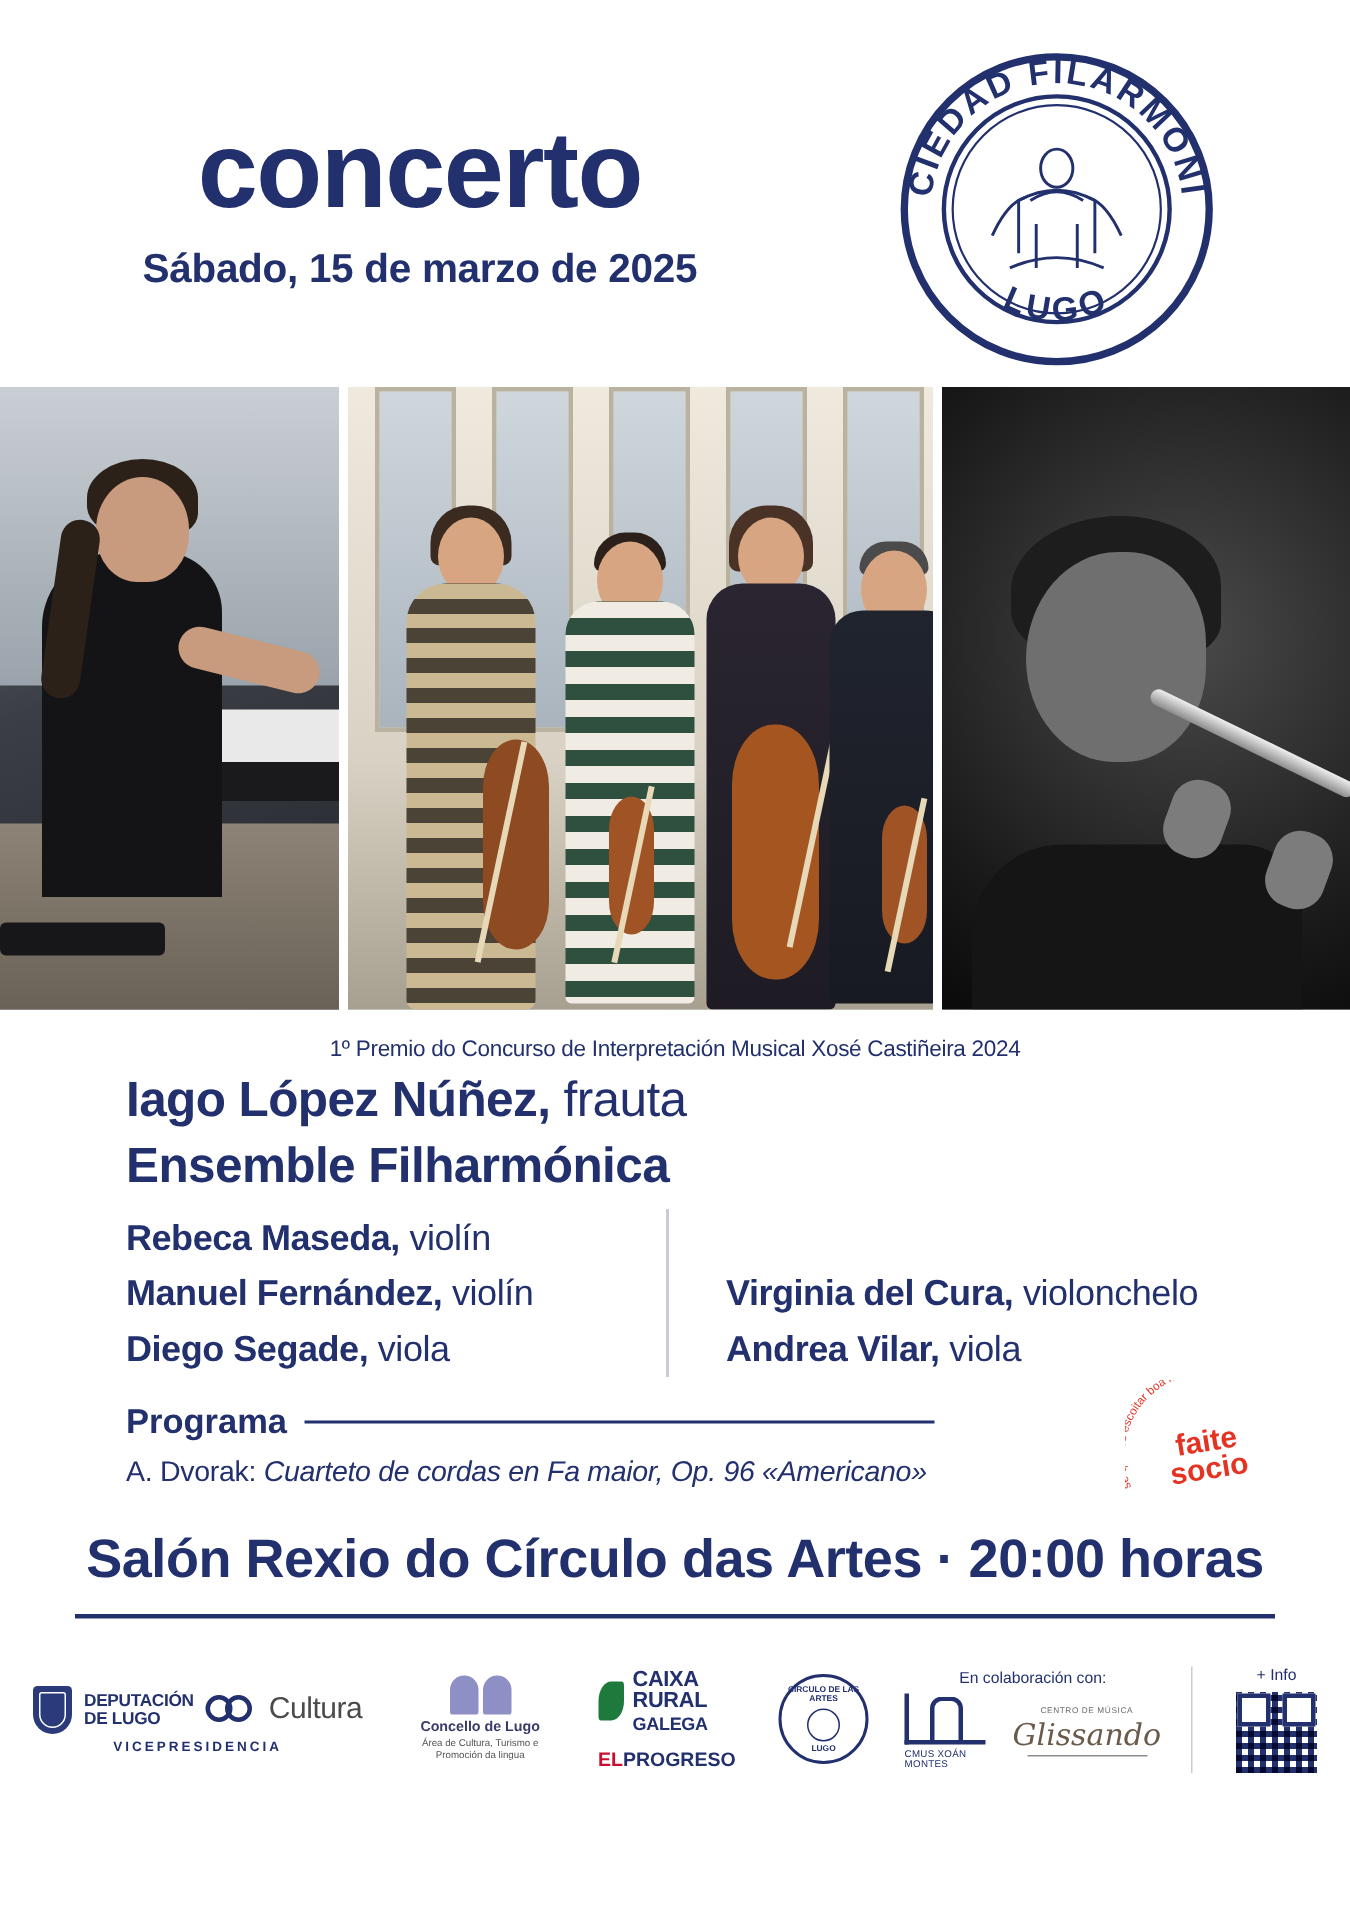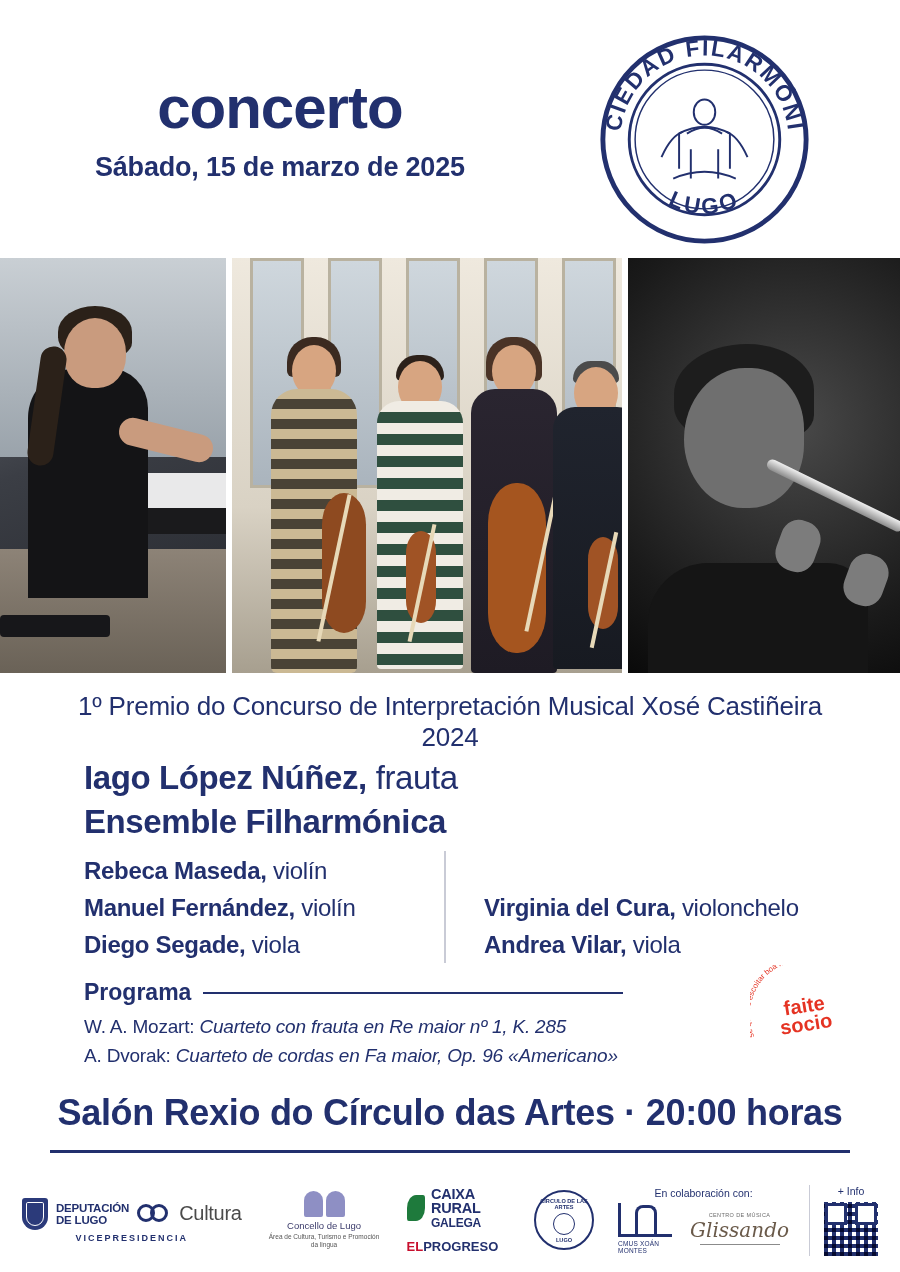--- a/index.html
+++ b/index.html
@@ -20,21 +20,21 @@
     height: 250px;
     padding: 0 40px;
   }
   .title-block {
     position: absolute;
     left: 95px;
     top: 78px;
     text-align: center;
   }
   .concerto-title {
-    font-size: 60px;
+    font-size: 72px;
     font-weight: bold;
     letter-spacing: -1px;
     color: #22306e;
     line-height: 1;
   }
   .concerto-date {
     font-size: 27px;
     font-weight: bold;
     color: #22306e;
     margin-top: 14px;
@@ -91,21 +91,21 @@
   .p3-bg { position:absolute; inset:0; background:radial-gradient(circle at 60% 40%, #4a4a4a 0%, #1a1a1a 70%, #0a0a0a 100%); }
   .p3-head { position:absolute; left:56px; top:110px; width:120px; height:140px; background:#6f6f6f; border-radius:54% 46% 48% 52%; }
   .p3-hair { position:absolute; left:46px; top:86px; width:140px; height:96px; background:#1d1d1d; border-radius:60% 55% 30% 40%; }
   .p3-flute { position:absolute; left:132px; top:232px; width:150px; height:11px; background:linear-gradient(180deg,#efefef,#8d8d8d); border-radius:6px; transform:rotate(26deg); }
   .p3-hand { position:absolute; width:40px; height:52px; background:#7c7c7c; border-radius:18px; }
   .p3-shoulder { position:absolute; left:20px; bottom:0; width:220px; height:110px; background:#151515; border-radius:60px 40px 0 0; }
 
   
   .content { padding: 18px 48px 0 48px; }
   .prize-line {
-    font-size: 26px;
+    font-size: 15px;
     color: #22306e;
     text-align: center;
     letter-spacing: -0.2px;
     margin-bottom: 6px;
   }
   .soloist {
     font-size: 33px;
     color: #22306e;
     margin-left: 36px;
     letter-spacing: -0.4px;
@@ -188,21 +188,21 @@
   .dep-text { font-size:11.5px; font-weight:bold; color:#22306e; line-height:1.05; letter-spacing:-0.2px;}
   .dep-inf { font-size:9px; letter-spacing:2px; color:#22306e; font-weight:bold; margin-top:3px; text-align:center;}
   .infinity { width:34px; height:20px; position:relative; }
   .infinity span{ position:absolute; width:18px;height:18px;border:3.5px solid #22306e;border-radius:50%;}
   .infinity span:nth-child(2){ left:13px; }
   .cultura { font-size:20px; color:#4b4b4b; letter-spacing:-0.3px; }
 
   .concello { display:flex; flex-direction:column; align-items:center; }
   .concello-mark { display:flex; gap:3px; }
   .concello-mark i { display:block; width:19px; height:26px; background:#8e8fc4; border-radius:10px 10px 2px 2px; }
-  .concello-name { font-size:9.5px; font-weight:normal; color:#3a3a6a; margin-top:3px;}
+  .concello-name { font-size:9.5px; font-weight:bold; color:#3a3a6a; margin-top:3px;}
   .concello-sub { font-size:6.5px; color:#555; text-align:center; line-height:1.3; margin-top:2px;}
 
   .caixa { display:flex; flex-direction:column; align-items:flex-start; }
   .caixa-row { display:flex; align-items:center; gap:6px; }
   .caixa-leaf { width:22px;height:26px;background:#1e7a3c;border-radius:50% 10% 50% 10%; }
   .caixa-t1 { font-size:14.5px; font-weight:bold; color:#22306e; line-height:1.0; letter-spacing:-0.2px;}
   .caixa-t2 { font-size:12px; font-weight:bold; color:#22306e; letter-spacing:-0.2px;}
   .progreso { margin-top:9px; font-size:13px; font-weight:bold; color:#22306e; }
   .progreso span { color:#c8102e; }
 
@@ -215,21 +215,21 @@
   .colab-row { display:flex; align-items:center; gap:18px; }
   .cmus { display:flex; flex-direction:column; align-items:center; }
   .cmus-mark { width:54px;height:34px;border-left:3px solid #22306e;border-bottom:3px solid #22306e;position:relative;}
   .cmus-mark::before{content:"";position:absolute;left:14px;bottom:0;width:16px;height:26px;border:3px solid #22306e;border-bottom:none;border-radius:8px 8px 0 0;}
   .cmus-t { font-size:6.5px; color:#22306e; margin-top:3px; letter-spacing:0.2px;}
   .glissando { display:flex; flex-direction:column; align-items:center; }
   .gl-sub { font-size:5.5px; color:#6b6b6b; letter-spacing:0.4px;}
   .gl-name { font-family:"DejaVu Serif", serif; font-style:italic; font-size:20px; color:#6a5a4a;}
   .gl-rule { width:80px;height:1px;background:#8b8b8b;margin-top:2px;}
 
-  .info { display:flex; flex-direction:column; align-items:center; border-left:1px solid #c9cbd6; padding-left:14px; }
+  .info { display:flex; flex-direction:column; align-items:center; border-left:1px solid #c9cbd6; padding-left:29px; }
   .info-label { font-size:10.5px; color:#22306e; margin-bottom:5px;}
   .qr { width:54px;height:54px;background:
       repeating-linear-gradient(90deg,#22306e 0 4px,#fff 4px 8px),
       repeating-linear-gradient(0deg,#22306e 0 4px,transparent 4px 8px);
       background-blend-mode:multiply; position:relative;}
   .qr::before,.qr::after{content:"";position:absolute;width:16px;height:16px;border:3px solid #22306e;background:#fff;}
   .qr::before{left:1px;top:1px;}
   .qr::after{right:1px;top:1px;}
 </style>
 </head>
@@ -371,24 +371,20 @@
       </div>
     </div>
 
     <div class="programa-wrap">
       <div class="programa-head">
         <span class="programa-title">Programa</span>
         <span class="programa-rule"></span>
       </div>
       <div class="prog-list">
         <div class="prog-item">
-          <span>W. A. Mozart:</span>
-          <i>Cuarteto con frauta en Re maior nº 1, K. 285</i>
-        </div>
-        <div class="prog-item">
           <span>A. Dvorak:</span>
           <i>Cuarteto de cordas en Fa maior, Op. 96 «Americano»</i>
         </div>
       </div>
 
       <svg class="faite-socio" viewBox="0 0 120 110">
         <path id="fsArc" d="M 6 88 A 62 62 0 0 1 100 10" fill="none"></path>
         <text font-family="Liberation Sans, sans-serif" font-size="9" fill="#e53323">
           <textPath href="#fsArc" startOffset="4%">se queres escoitar boa música</textPath>
         </text>

